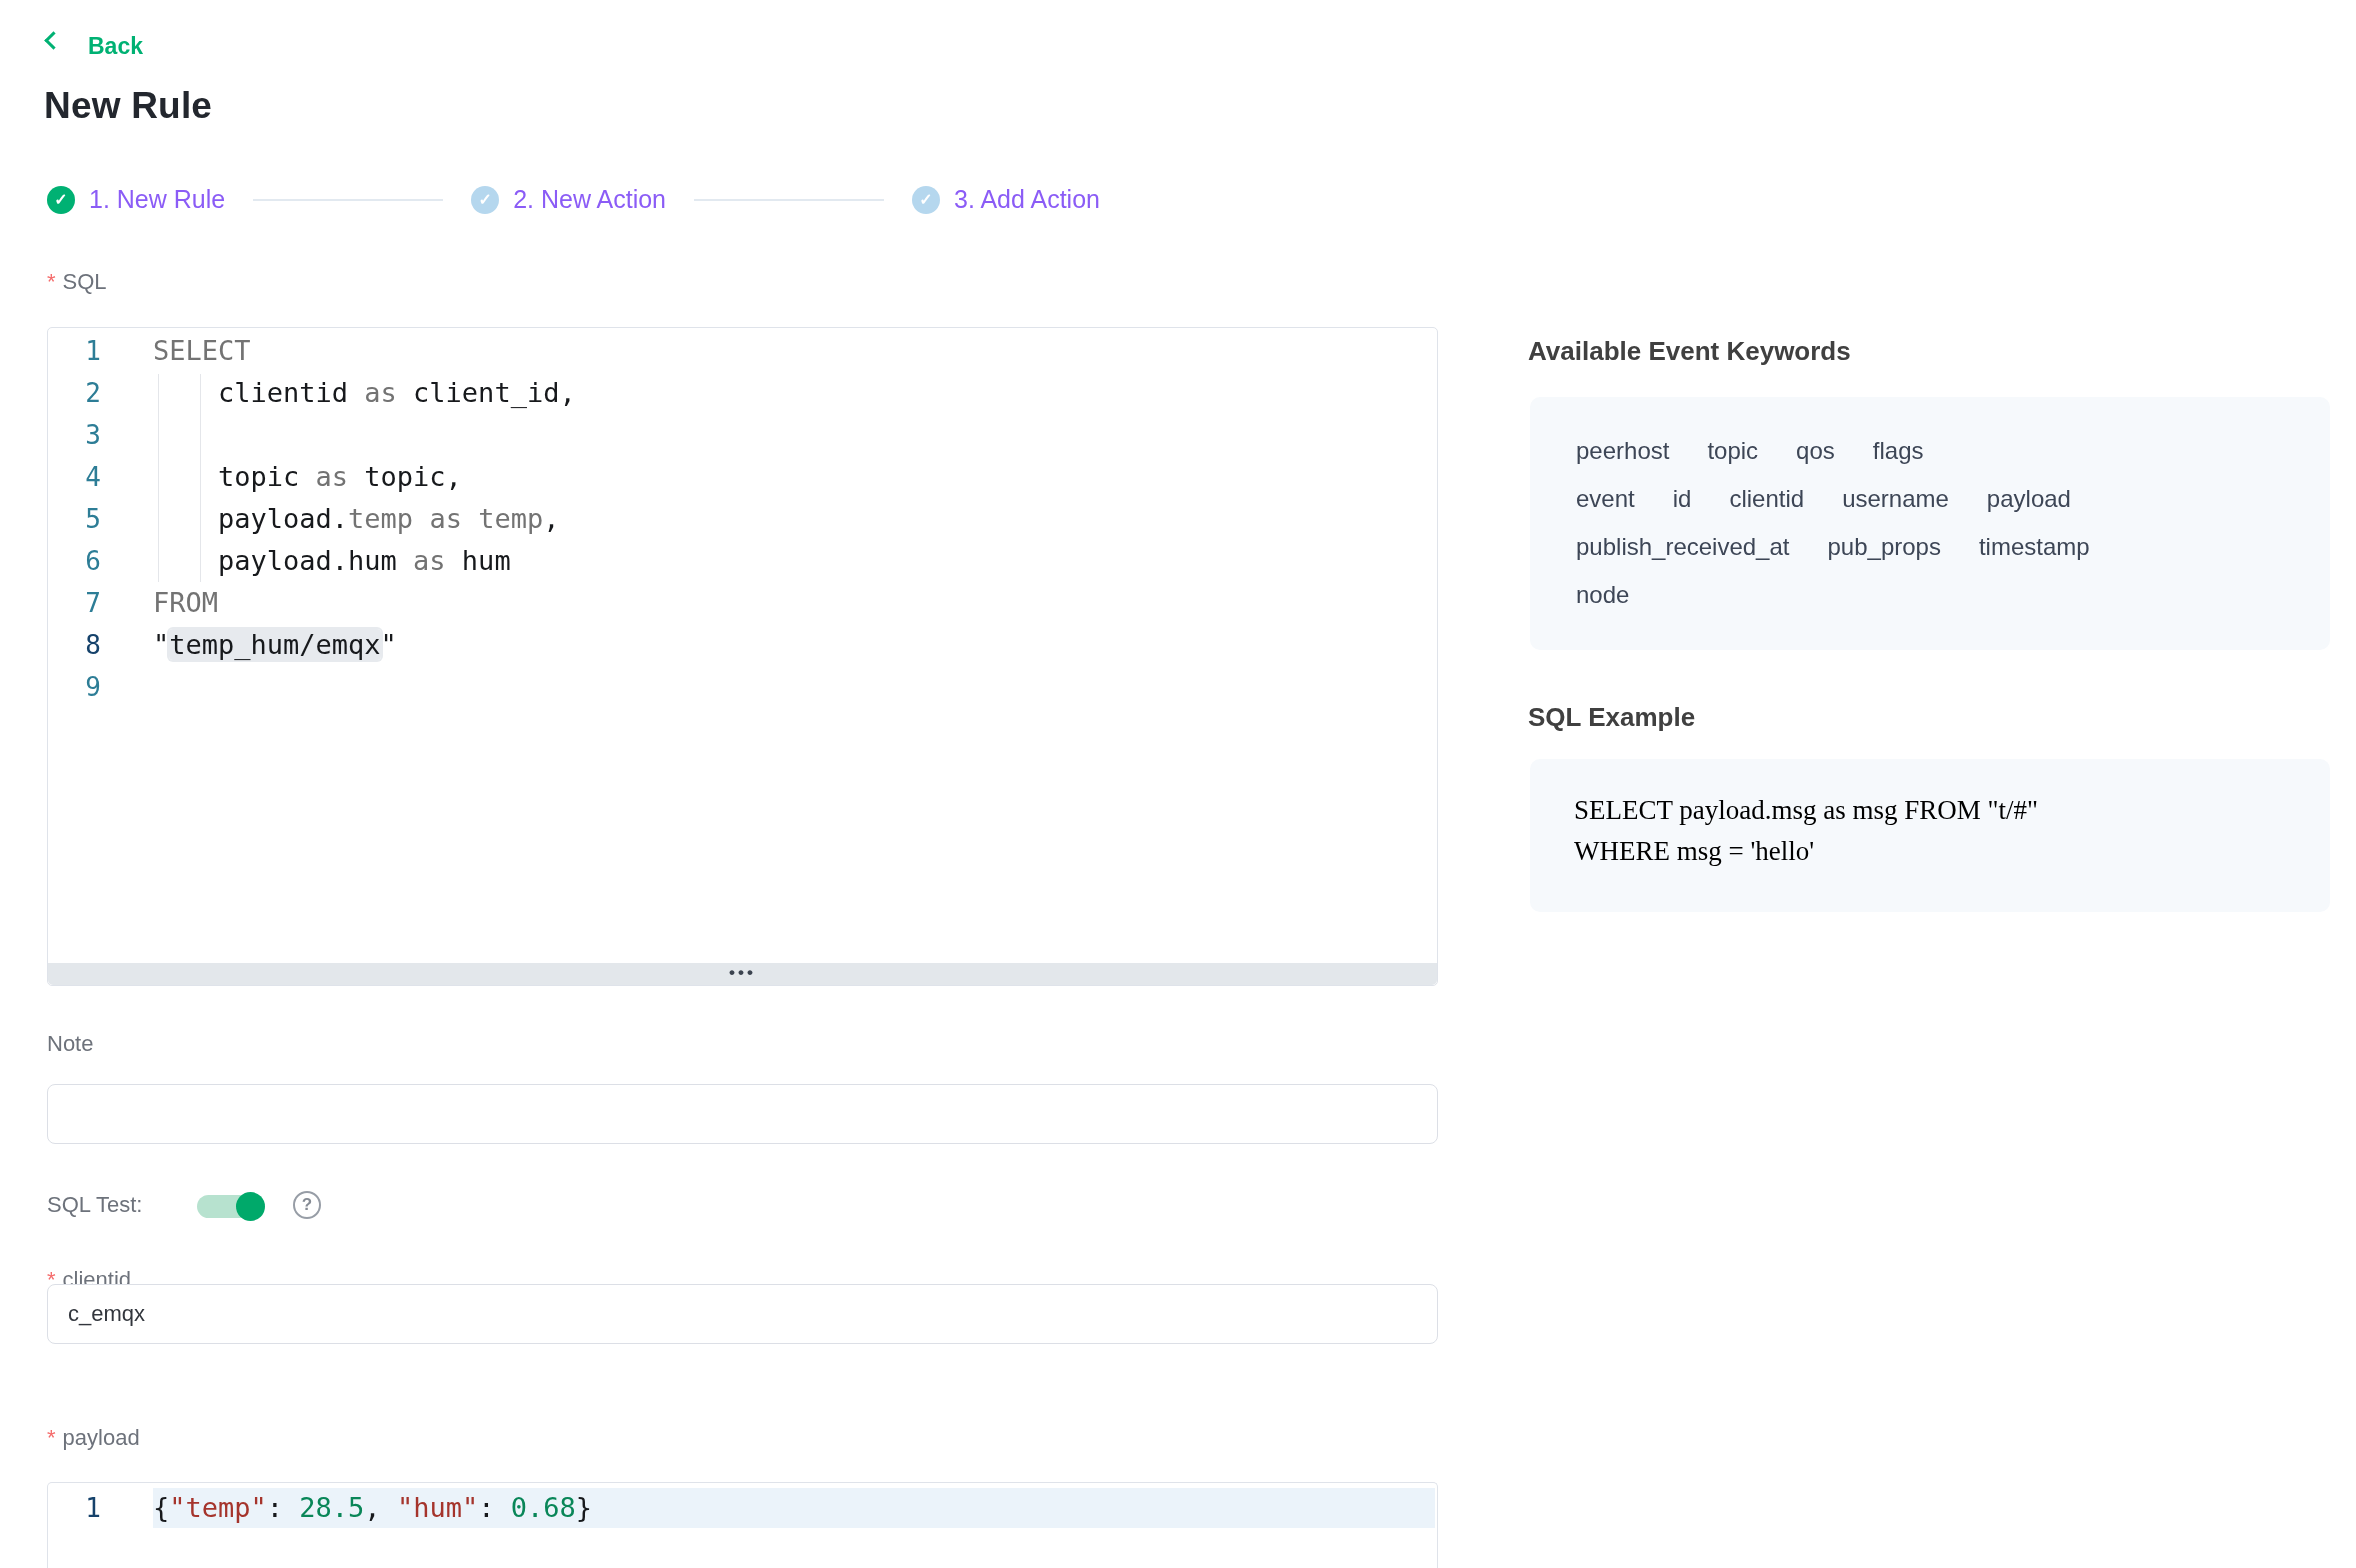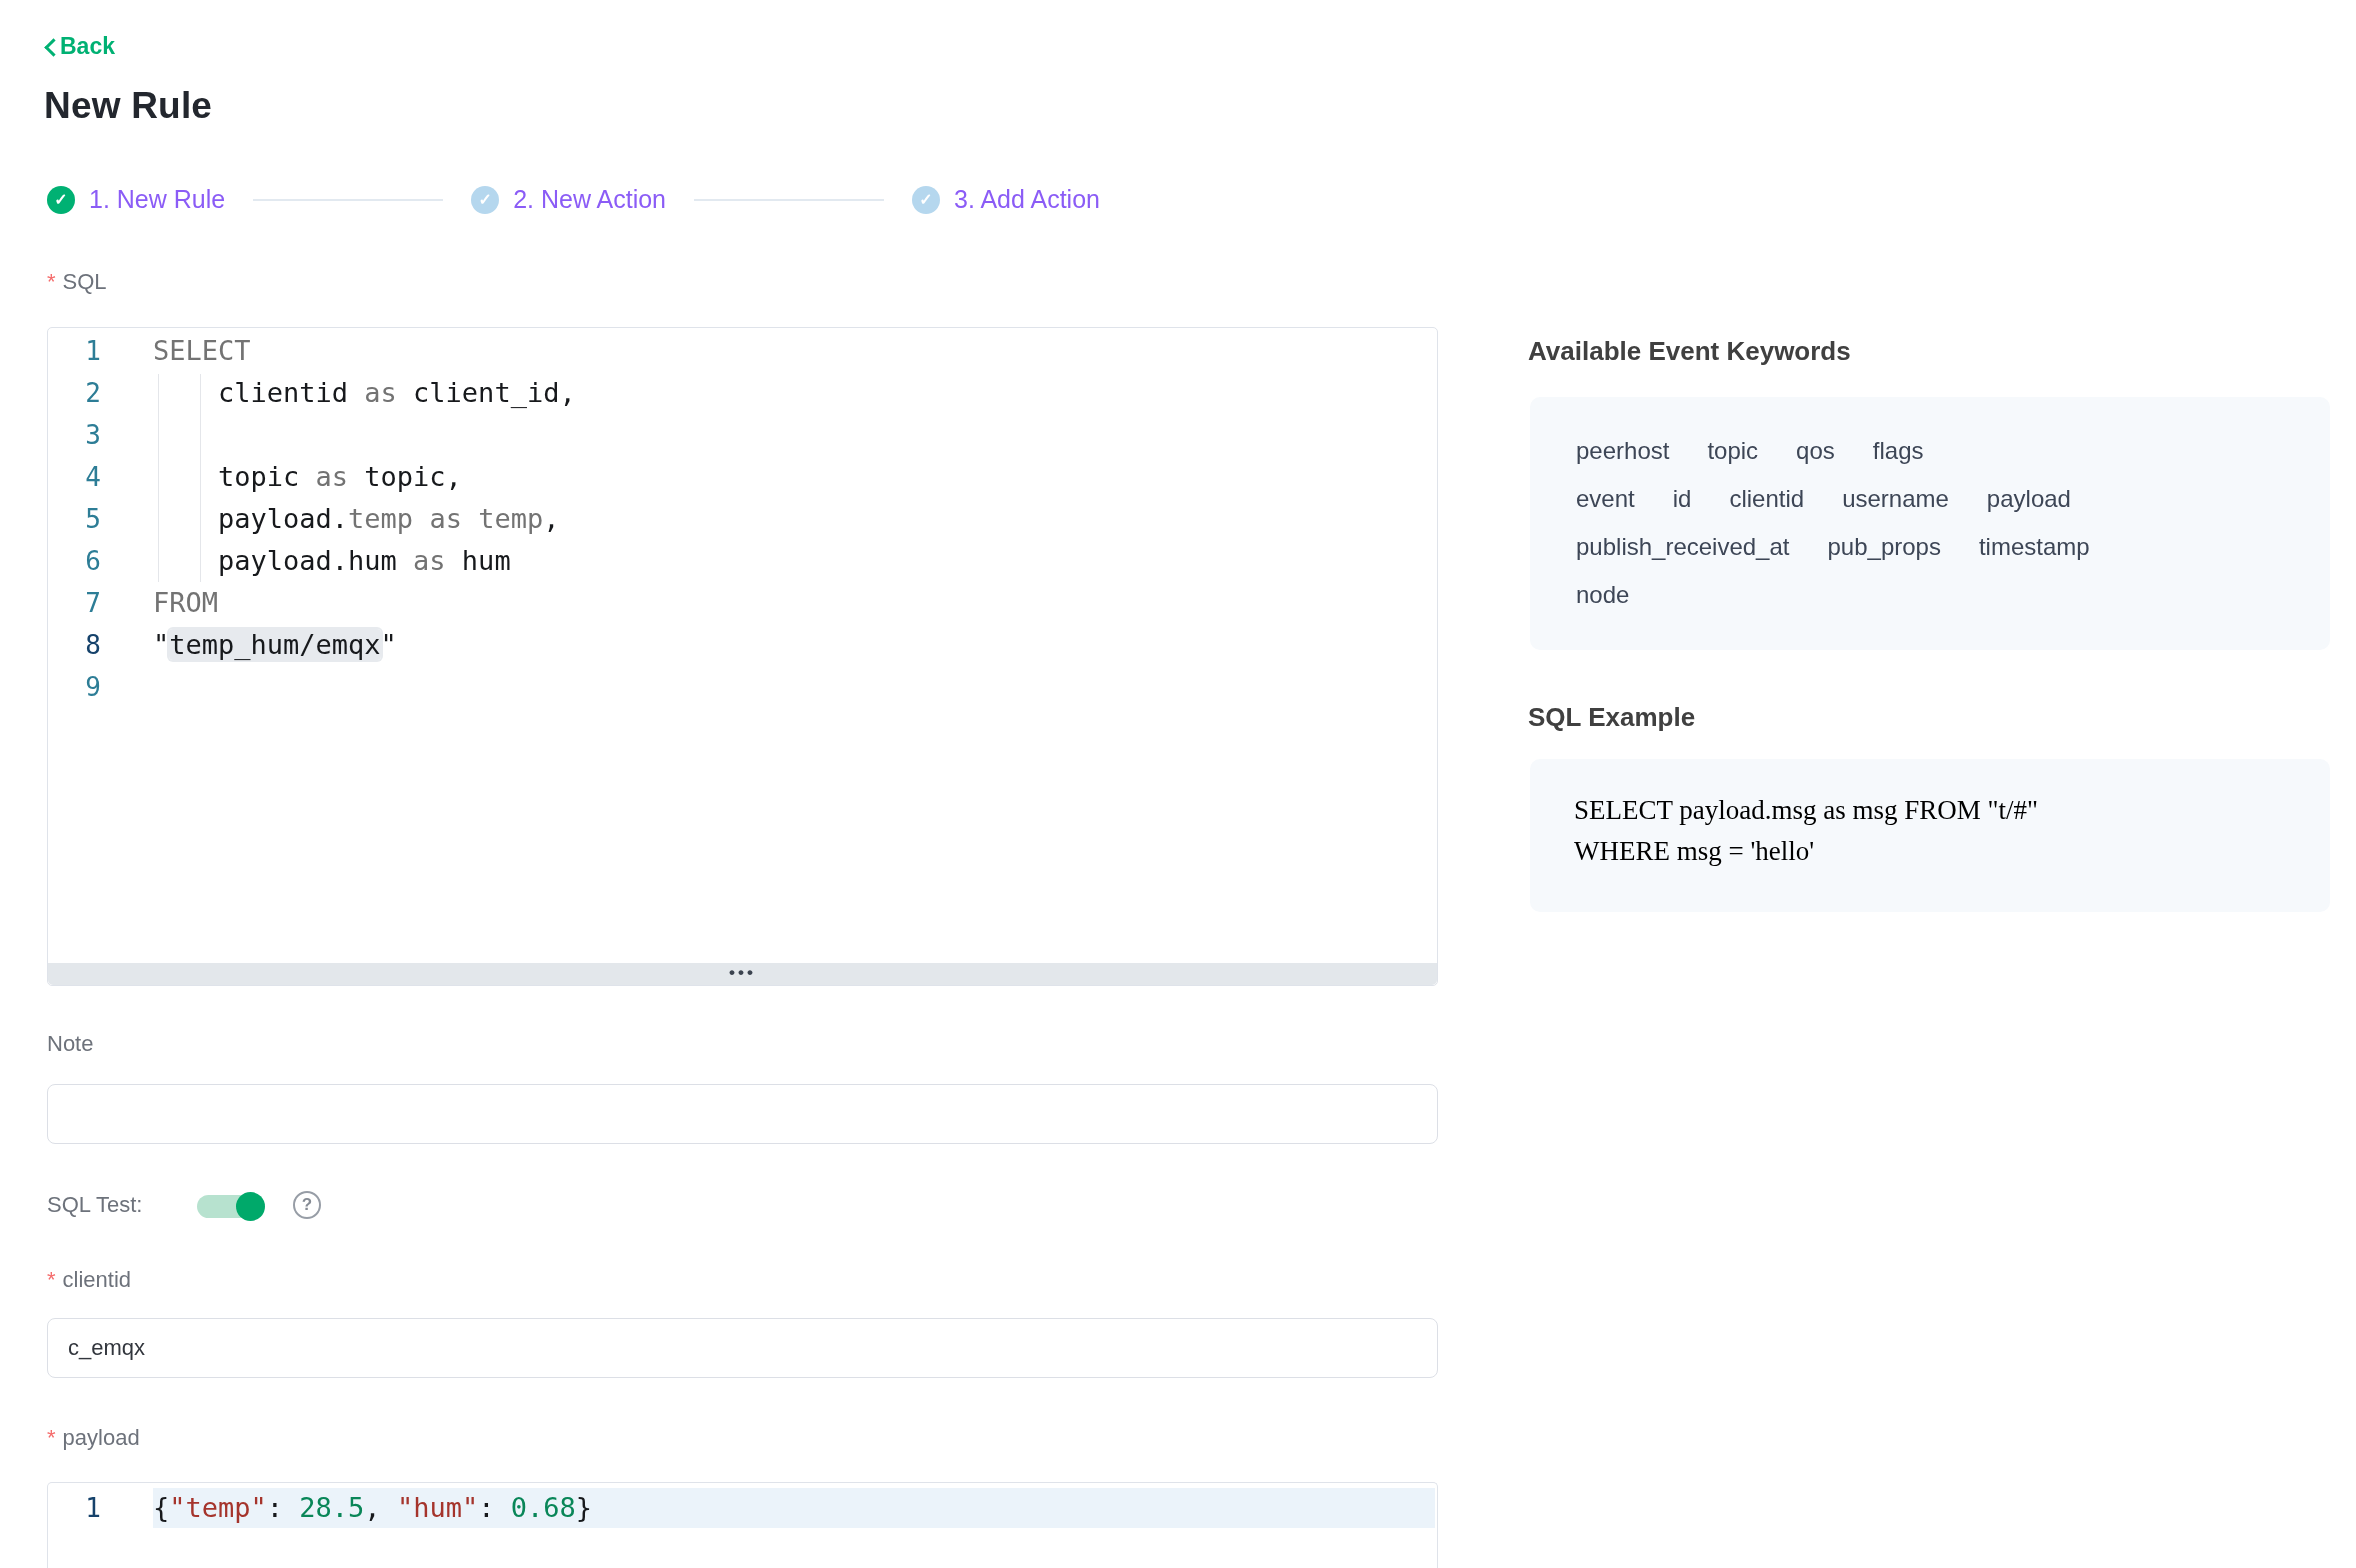--- a/index.html
+++ b/index.html
@@ -8,21 +8,21 @@
     position:relative;
     background:#ffffff;
     font-family:"Liberation Sans", sans-serif;
     overflow:hidden;
     color:#2b3140;
   }
 
   
   .back {
     position:absolute; left:47px; top:33px;
-    display:flex; align-items:center; gap:0;
+    display:flex; gap:28px;
     color:#00b173; font-size:23px; font-weight:600;
     cursor:pointer;
   }
   .chev {
     width:13px; height:13px;
     border-left:3px solid #00b173; border-bottom:3px solid #00b173;
     transform:rotate(45deg); margin-top:1px;
   }
   .page-title {
     position:absolute; left:44px; top:79px;
@@ -225,21 +225,21 @@
 <div class="switch">
   <div class="knob"></div>
 </div>
 <div class="help">
   <span>?</span>
 </div>
 
 <div class="field-label" style="top:1267px;">
   <span class="star">*</span><span>clientid</span>
 </div>
-<input class="text-input" style="top: 1318px;" value="c_emqx">
+<input class="text-input" style="top: 1284px;" value="c_emqx">
 
 <div class="field-label" style="top:1425px;">
   <span class="star">*</span><span>payload</span>
 </div>
 <div class="editor" style="top:1482px; height:140px; border-bottom:none; border-radius:5px 5px 0 0;">
   <div class="editor-body" style="height:140px; padding-top:4px;">
     <div class="cur-line-highlight"></div>
     <div>
         <div class="code-row payload-row">
           <span class="ln active">1</span>

